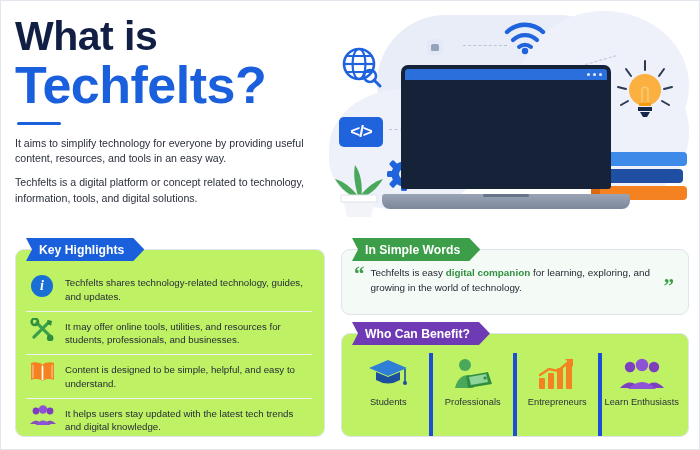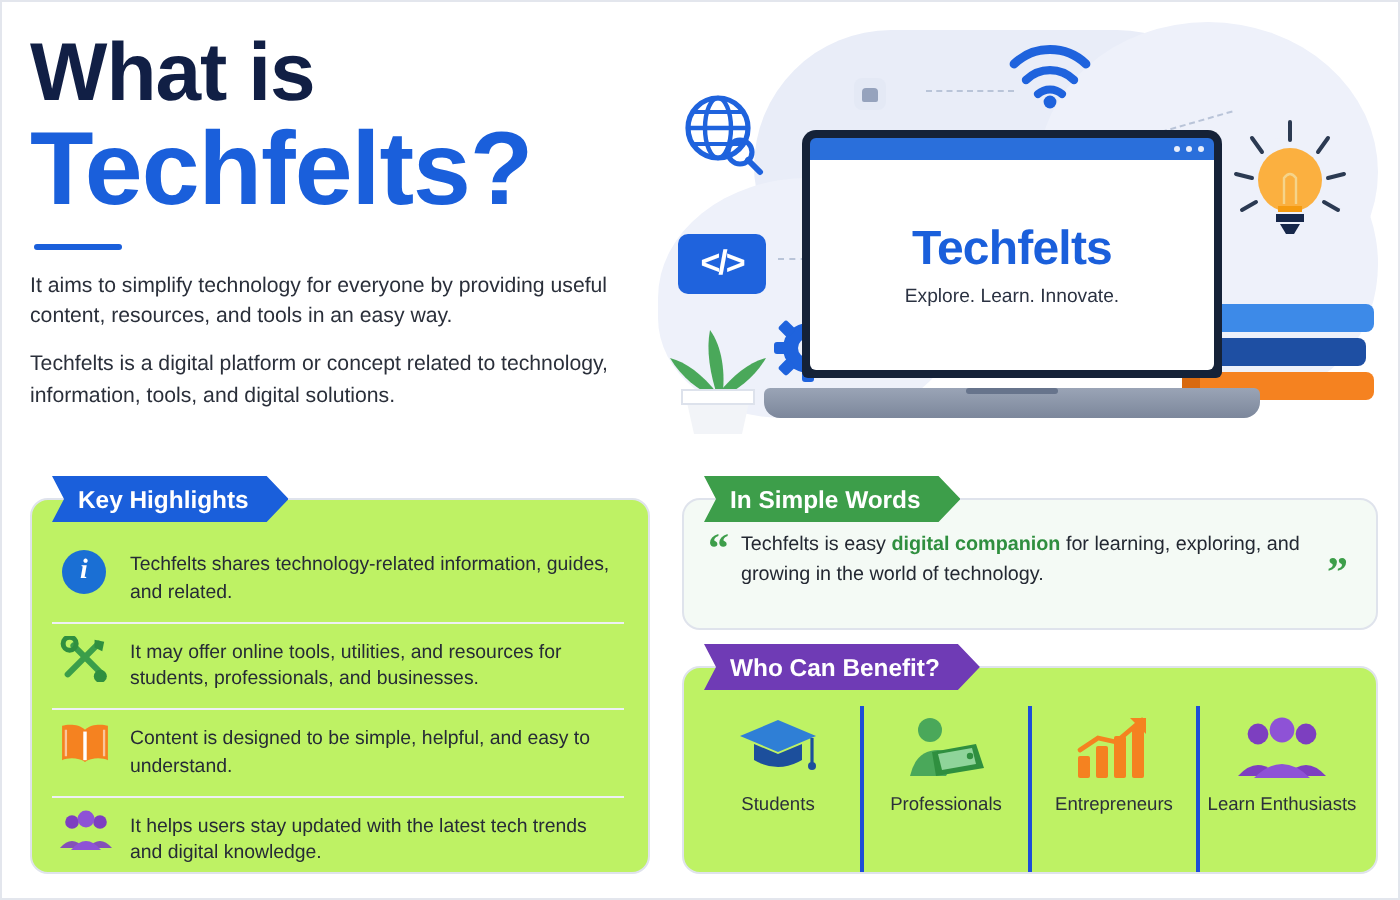--- a/index.html
+++ b/index.html
@@ -147,21 +147,21 @@
   .qtext { font-size: 9.9px; line-height: 1.5; color: #232832; }
   .accent { color: #2f8f3f; font-weight: 700; }
 
   
   .p-who { left: 340px; top: 332px; width: 348px; height: 104px; }
   .who-grid {
     display: flex; padding: 19px 6px 0 6px; height: 100%;
   }
   .who-cell {
     flex: 1; display: flex; flex-direction: column; align-items: center; gap: 6px;
-    border-right: 2px solid #1d4ed8; padding: 4px 2px;
+    border-right: 4px solid #1d4ed8; padding: 4px 2px;
   }
   .who-cell:last-child { border-right: none; }
   .who-label { font-size: 9.3px; color: #2b303a; }
   .who-ic { height: 34px; display: flex; align-items: center; }
 </style>
 </head>
 <body>
 
 <div class="page">
 
@@ -266,38 +266,34 @@
       <div class="book book3"></div>
     </div>
 
     <div class="laptop">
       <div class="lid">
         <div class="bar">
           <span class="dot"></span>
           <span class="dot"></span>
           <span class="dot"></span>
         </div>
-        <div class="screen">
-          <div class="screen-title">Techfelts</div>
-          <div class="screen-sub">Explore. Learn. Innovate.</div>
-        </div>
       </div>
       <div class="base"></div>
     </div>
   </div>
 
   <div class="panel p-key">
     <div class="ribbon ribbon-blue">Key Highlights</div>
     <div class="khl">
 
       <div class="krow">
         <div class="kicon">
           <div class="info-circle">i</div>
         </div>
-        <div class="ktext">Techfelts shares technology-related information, guides, and related.</div>
+        <div class="ktext">Techfelts shares technology-related technology, guides, and updates.</div>
       </div>
 
       <div class="krow">
         <div class="kicon">
           <svg class="tools-ic" viewBox="0 0 26 24">
             <g stroke="#3a9e4a" stroke-width="3.2" stroke-linecap="round">
               <line x1="4" y1="20" x2="20" y2="4"></line>
               <line x1="22" y1="20" x2="7" y2="5"></line>
             </g>
             <circle cx="5" cy="4" r="3.4" fill="none" stroke="#2f8f3f" stroke-width="2.6"></circle>

